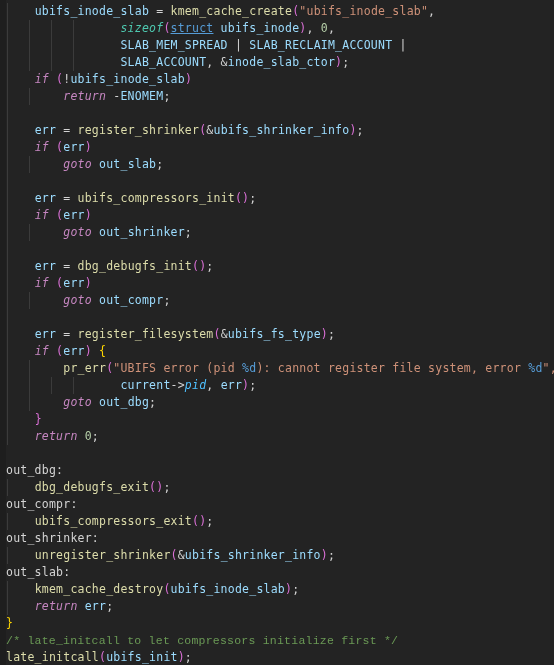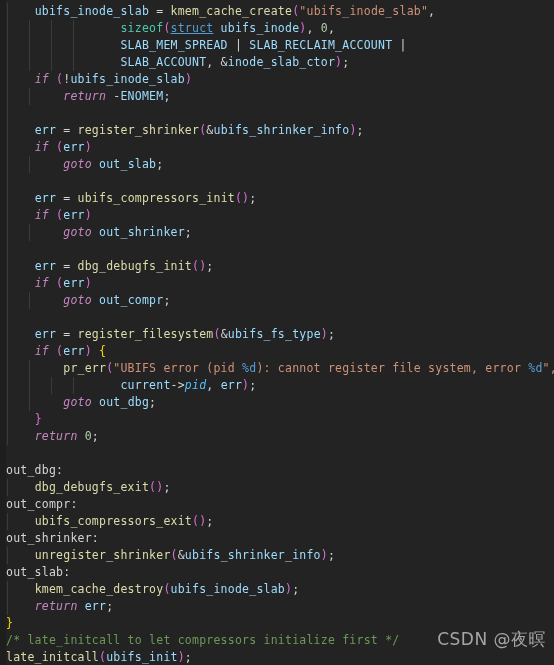--- a/index.html
+++ b/index.html
@@ -62,28 +62,28 @@
   .g2 { left: 51px; }
   .g3 { left: 73px; }
 
   .txt { position: relative; display: inline-block; }
 
   
   .kw      { color: #c586c0; font-style: italic; }  
   .fn      { color: #dcdcaa; }  
   .var     { color: #9cdcfe; }  
   .varb    { color: #4fc1ff; font-style: italic; }  
-  .type    { color: #4ec9b0; }  
+  .type    { color: #4ec9b0; font-style: italic; }  
   .str     { color: #ce9178; }  
   .fmt     { color: #569cd6; }  
   .num     { color: #b5cea8; }  
   .op      { color: #d4d4d4; }  
   .punc    { color: #da70d6; }  
   .brace   { color: #ffd700; }  
-  .cmt     { color: #6a9955; }  
+  .cmt     { color: #6a9955; font-family: Liberation Mono, monospace; }  
   .lbl     { color: #d4d4d4; }  
   .sk      { color: #569cd6; text-decoration: underline; }  
 
   .watermark {
     position: absolute;
     right: 8px;
     bottom: 14px;
     color: #b8b8b8;
     font-family: "DejaVu Sans", "Liberation Sans", sans-serif;
     font-size: 17px;
@@ -91,14 +91,13 @@
     opacity: 0.88;
     white-space: nowrap;
   }
 </style>
 </head>
 <body>
 
 <div id="editor">
   <div class="gutter-strip"></div>
   <div class="code-area" id="code-area"><div class="line"><span class="guide g0"></span><span class="txt"><span class="op">    </span><span class="var">ubifs_inode_slab</span><span class="op"> = </span><span class="fn">kmem_cache_create</span><span class="punc">(</span><span class="str">"ubifs_inode_slab"</span><span class="op">,</span></span></div><div class="line"><span class="guide g0"></span><span class="guide g1"></span><span class="guide g2"></span><span class="guide g3"></span><span class="txt"><span class="op">                </span><span class="type">sizeof</span><span class="punc">(</span><span class="sk">struct</span><span class="var"> ubifs_inode</span><span class="punc">)</span><span class="op">, </span><span class="num">0</span><span class="op">,</span></span></div><div class="line"><span class="guide g0"></span><span class="guide g1"></span><span class="guide g2"></span><span class="guide g3"></span><span class="txt"><span class="op">                </span><span class="var">SLAB_MEM_SPREAD</span><span class="op"> | </span><span class="var">SLAB_RECLAIM_ACCOUNT</span><span class="op"> |</span></span></div><div class="line"><span class="guide g0"></span><span class="guide g1"></span><span class="guide g2"></span><span class="guide g3"></span><span class="txt"><span class="op">                </span><span class="var">SLAB_ACCOUNT</span><span class="op">, &amp;</span><span class="var">inode_slab_ctor</span><span class="punc">)</span><span class="op">;</span></span></div><div class="line"><span class="guide g0"></span><span class="txt"><span class="op">    </span><span class="kw">if</span><span class="op"> </span><span class="punc">(</span><span class="op">!</span><span class="var">ubifs_inode_slab</span><span class="punc">)</span></span></div><div class="line"><span class="guide g0"></span><span class="guide g1"></span><span class="txt"><span class="op">        </span><span class="kw">return</span><span class="op"> -</span><span class="var">ENOMEM</span><span class="op">;</span></span></div><div class="line"><span class="guide g0"></span><span class="txt">&nbsp;</span></div><div class="line"><span class="guide g0"></span><span class="txt"><span class="op">    </span><span class="var">err</span><span class="op"> = </span><span class="fn">register_shrinker</span><span class="punc">(</span><span class="op">&amp;</span><span class="var">ubifs_shrinker_info</span><span class="punc">)</span><span class="op">;</span></span></div><div class="line"><span class="guide g0"></span><span class="txt"><span class="op">    </span><span class="kw">if</span><span class="op"> </span><span class="punc">(</span><span class="var">err</span><span class="punc">)</span></span></div><div class="line"><span class="guide g0"></span><span class="guide g1"></span><span class="txt"><span class="op">        </span><span class="kw">goto</span><span class="op"> </span><span class="var">out_slab</span><span class="op">;</span></span></div><div class="line"><span class="guide g0"></span><span class="txt">&nbsp;</span></div><div class="line"><span class="guide g0"></span><span class="txt"><span class="op">    </span><span class="var">err</span><span class="op"> = </span><span class="fn">ubifs_compressors_init</span><span class="punc">(</span><span class="punc">)</span><span class="op">;</span></span></div><div class="line"><span class="guide g0"></span><span class="txt"><span class="op">    </span><span class="kw">if</span><span class="op"> </span><span class="punc">(</span><span class="var">err</span><span class="punc">)</span></span></div><div class="line"><span class="guide g0"></span><span class="guide g1"></span><span class="txt"><span class="op">        </span><span class="kw">goto</span><span class="op"> </span><span class="var">out_shrinker</span><span class="op">;</span></span></div><div class="line"><span class="guide g0"></span><span class="txt">&nbsp;</span></div><div class="line"><span class="guide g0"></span><span class="txt"><span class="op">    </span><span class="var">err</span><span class="op"> = </span><span class="fn">dbg_debugfs_init</span><span class="punc">(</span><span class="punc">)</span><span class="op">;</span></span></div><div class="line"><span class="guide g0"></span><span class="txt"><span class="op">    </span><span class="kw">if</span><span class="op"> </span><span class="punc">(</span><span class="var">err</span><span class="punc">)</span></span></div><div class="line"><span class="guide g0"></span><span class="guide g1"></span><span class="txt"><span class="op">        </span><span class="kw">goto</span><span class="op"> </span><span class="var">out_compr</span><span class="op">;</span></span></div><div class="line"><span class="guide g0"></span><span class="txt">&nbsp;</span></div><div class="line"><span class="guide g0"></span><span class="txt"><span class="op">    </span><span class="var">err</span><span class="op"> = </span><span class="fn">register_filesystem</span><span class="punc">(</span><span class="op">&amp;</span><span class="var">ubifs_fs_type</span><span class="punc">)</span><span class="op">;</span></span></div><div class="line"><span class="guide g0"></span><span class="txt"><span class="op">    </span><span class="kw">if</span><span class="op"> </span><span class="punc">(</span><span class="var">err</span><span class="punc">)</span><span class="op"> </span><span class="brace">{</span></span></div><div class="line"><span class="guide g0"></span><span class="guide g1"></span><span class="txt"><span class="op">        </span><span class="fn">pr_err</span><span class="punc">(</span><span class="str">"UBIFS error (pid </span><span class="fmt">%d</span><span class="str">): cannot register file system, error </span><span class="fmt">%d</span><span class="str">",</span></span></div><div class="line"><span class="guide g0"></span><span class="guide g1"></span><span class="guide g2"></span><span class="guide g3"></span><span class="txt"><span class="op">                </span><span class="var">current</span><span class="op">-&gt;</span><span class="varb">pid</span><span class="op">, </span><span class="var">err</span><span class="punc">)</span><span class="op">;</span></span></div><div class="line"><span class="guide g0"></span><span class="guide g1"></span><span class="txt"><span class="op">        </span><span class="kw">goto</span><span class="op"> </span><span class="var">out_dbg</span><span class="op">;</span></span></div><div class="line"><span class="guide g0"></span><span class="txt"><span class="op">    </span><span class="punc">}</span></span></div><div class="line"><span class="guide g0"></span><span class="txt"><span class="op">    </span><span class="kw">return</span><span class="op"> </span><span class="num">0</span><span class="op">;</span></span></div><div class="line"><span class="txt">&nbsp;</span></div><div class="line"><span class="txt"><span class="lbl">out_dbg</span><span class="op">:</span></span></div><div class="line"><span class="guide g0"></span><span class="txt"><span class="op">    </span><span class="fn">dbg_debugfs_exit</span><span class="punc">(</span><span class="punc">)</span><span class="op">;</span></span></div><div class="line"><span class="txt"><span class="lbl">out_compr</span><span class="op">:</span></span></div><div class="line"><span class="guide g0"></span><span class="txt"><span class="op">    </span><span class="fn">ubifs_compressors_exit</span><span class="punc">(</span><span class="punc">)</span><span class="op">;</span></span></div><div class="line"><span class="txt"><span class="lbl">out_shrinker</span><span class="op">:</span></span></div><div class="line"><span class="guide g0"></span><span class="txt"><span class="op">    </span><span class="fn">unregister_shrinker</span><span class="punc">(</span><span class="op">&amp;</span><span class="var">ubifs_shrinker_info</span><span class="punc">)</span><span class="op">;</span></span></div><div class="line"><span class="txt"><span class="lbl">out_slab</span><span class="op">:</span></span></div><div class="line"><span class="guide g0"></span><span class="txt"><span class="op">    </span><span class="fn">kmem_cache_destroy</span><span class="punc">(</span><span class="var">ubifs_inode_slab</span><span class="punc">)</span><span class="op">;</span></span></div><div class="line"><span class="guide g0"></span><span class="txt"><span class="op">    </span><span class="kw">return</span><span class="op"> </span><span class="var">err</span><span class="op">;</span></span></div><div class="line"><span class="txt"><span class="brace">}</span></span></div><div class="line"><span class="txt"><span class="cmt">/* late_initcall to let compressors initialize first */</span></span></div><div class="line"><span class="txt"><span class="fn">late_initcall</span><span class="punc">(</span><span class="var">ubifs_init</span><span class="punc">)</span><span class="op">;</span></span></div></div>
-  <div class="watermark">CSDN @夜暝</div>
 </div>
 
 </body></html>

